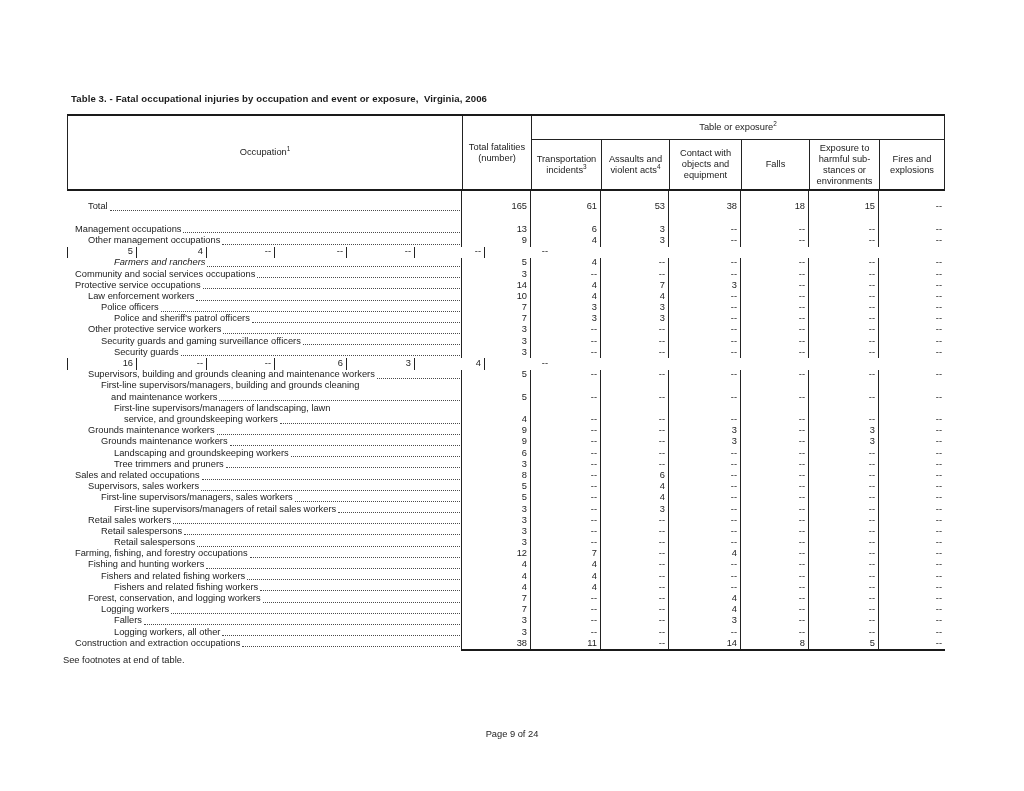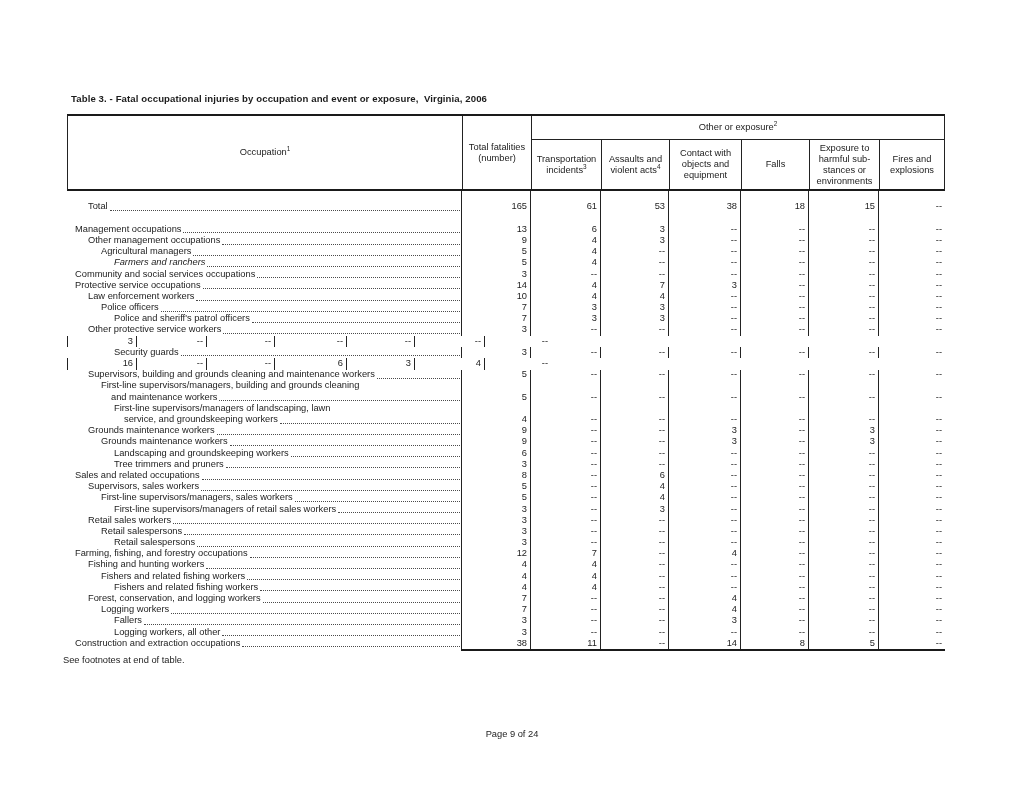--- a/index.html
+++ b/index.html
@@ -60,21 +60,21 @@
   <div class="thead">
     <div class="th-occ">
       <div class="th-inner"><span>Occupation</span><sup>1</sup></div>
     </div>
     <div class="th-total">
       <div class="th-inner"><span>Total fatalities
 (number)</span></div>
     </div>
     <div class="th-events">
       <div class="th-events-top">
-        <div class="th-inner"><span>Other or exposure</span><sup>2</sup></div>
+        <div class="th-inner"><span>Table or exposure</span><sup>2</sup></div>
       </div>
       <div class="th-events-cols" id="event-cols">
           <div class="th-ev" style="width: 69px;">
             <div class="th-inner"><span>Transportation
 incidents</span><sup>3</sup></div>
           </div>
           <div class="th-ev bl" style="width: 68px;">
             <div class="th-inner"><span>Assaults and
 violent acts</span><sup>4</sup></div>
           </div>
@@ -205,26 +205,20 @@
           <span class="val-text">--</span>
         </div>
         <div class="cell val-cell" style="width: 70px;">
           <span class="val-text">--</span>
         </div>
         <div class="cell val-cell" style="width: 67px;">
           <span class="val-text">--</span>
         </div>
       </div>
       <div class="row">
-        <div class="cell label-cell">
-          <div class="lbl-line" style="padding-left: 34px;">
-            <span class="occ-text">Agricultural managers</span>
-            <span class="leader"></span>
-          </div>
-        </div>
         <div class="cell val-cell" style="width: 69px;">
           <span class="val-text">5</span>
         </div>
         <div class="cell val-cell" style="width: 70px;">
           <span class="val-text">4</span>
         </div>
         <div class="cell val-cell" style="width: 68px;">
           <span class="val-text">--</span>
         </div>
         <div class="cell val-cell" style="width: 72px;">
@@ -437,20 +431,26 @@
           <span class="val-text">--</span>
         </div>
         <div class="cell val-cell" style="width: 70px;">
           <span class="val-text">--</span>
         </div>
         <div class="cell val-cell" style="width: 67px;">
           <span class="val-text">--</span>
         </div>
       </div>
       <div class="row">
+        <div class="cell label-cell">
+          <div class="lbl-line" style="padding-left: 34px;">
+            <span class="occ-text">Security guards and gaming surveillance officers</span>
+            <span class="leader"></span>
+          </div>
+        </div>
         <div class="cell val-cell" style="width: 69px;">
           <span class="val-text">3</span>
         </div>
         <div class="cell val-cell" style="width: 70px;">
           <span class="val-text">--</span>
         </div>
         <div class="cell val-cell" style="width: 68px;">
           <span class="val-text">--</span>
         </div>
         <div class="cell val-cell" style="width: 72px;">

